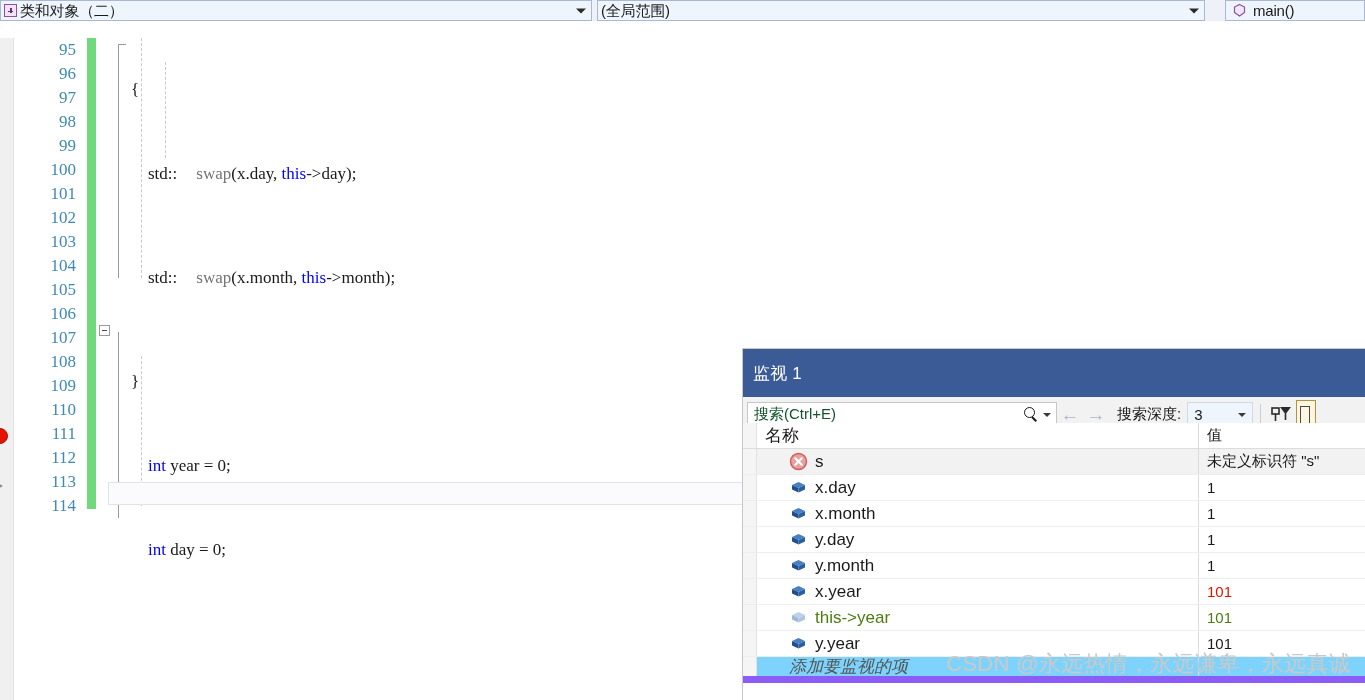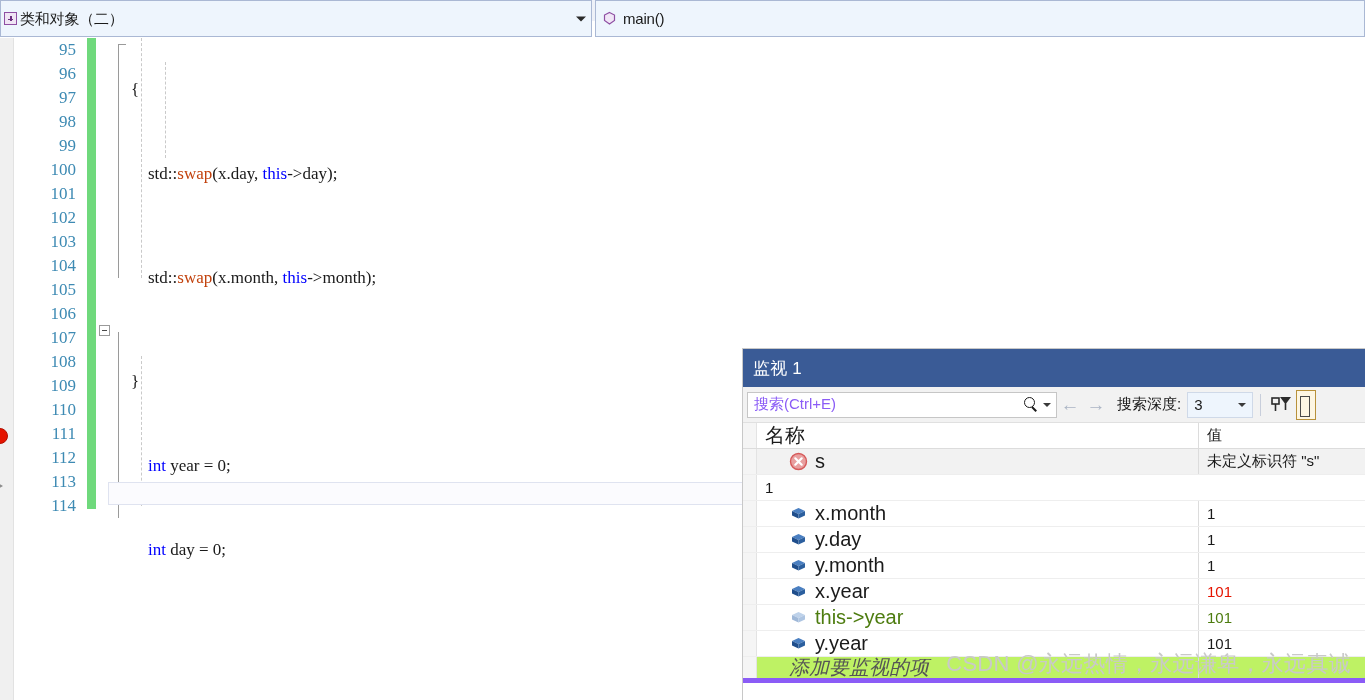--- a/index.html
+++ b/index.html
@@ -15,29 +15,29 @@
   
   #navbar {
     position:absolute; left:0; top:0; width:1365px; height:21px;
     display:flex; align-items:stretch;
     background:#eef1f8;
   }
   .nav-combo {
     background:#eef5fd;
     border:1px solid #aab8d4;
     display:flex; align-items:center;
-    height:37px;
+    height:21px;
     position:relative;
     font-size:15px; color:#1a1a1a;
     padding-left:3px;
     overflow:hidden;
   }
   #nav-scope-class { width:592px; }
   #nav-scope-global { width:608px; margin-left:5px; }
-  #nav-scope-member { flex:1; margin-left:3px; padding-left:6px; }
+  #nav-scope-member { flex:1; margin-left:20px; padding-left:6px; }
   .nav-combo .cb-text {
     white-space:nowrap;
     font-size:15px;
     line-height:19px;
     letter-spacing:-0.2px;
   }
   .nav-arrow {
     position:absolute; right:5px; top:50%;
     width:0; height:0;
     border-left:5px solid transparent;
@@ -106,21 +106,21 @@
   .codearea {
     position:absolute; left:114px; top:0; right:0; height:679px;
     font-family:"Liberation Serif", serif;
     font-size:17px;
     color:#1a1a1a;
     white-space:pre;
   }
   .cline { height:24px; line-height:24px; }
   .kw   { color:#0000ff; }
   .kw2  { color:#8a2be2; }
-  .fn   { color:#c2410c; }
+  .fn   { color:#737373;margin-left:19px; }
   .num  { color:#1a1a1a; }
   .pl   { color:#1a1a1a; }
 
   
   .guide {
     position:absolute;
     border-left:1px dashed #c9c9c9;
     width:0;
   }
   .structline {
@@ -151,42 +151,42 @@
 
   
   #watch {
     position:absolute; left:742px; top:348px;
     width:623px; height:352px;
     background:#f5f5f5;
     border:1px solid #c8c8c8;
     border-right:none; border-bottom:none;
   }
   #watch-title {
-    height:38px; background:#3a5b96;
+    height:48px; background:#3a5b96;
     display:flex; align-items:center;
     padding-left:10px;
     color:#ffffff; font-size:17px;
     letter-spacing:0.2px;
   }
   #watch-toolbar {
     height:36px; background:#f2f2f2;
     display:flex; align-items:center;
     padding:0 0 0 4px;
     border-bottom:1px solid #e0e0e0;
   }
   #watch-search {
     width:310px; height:26px;
     background:#ffffff;
     border:1px solid #c6c6c6;
     display:flex; align-items:center;
     padding-left:6px;
     position:relative;
   }
   #watch-search .sp {
-    flex:1; color:#8b5cf6; font-size:15px;
+    flex:1; color:#14532d; font-size:15px;
   }
   .search-mag {
     width:17px; height:17px; position:relative; margin-right:2px;
   }
   .search-mag::before {
     content:""; position:absolute; left:2px; top:1px;
     width:9px; height:9px; border:1.8px solid #1a1a1a; border-radius:50%;
   }
   .search-mag::after {
     content:""; position:absolute; left:10px; top:10px;
@@ -242,42 +242,42 @@
   }
   .wgutter {
     width:14px; flex:0 0 14px;
     background:#f5f5f5;
     border-right:1px solid #e3e3e3;
   }
   #watch-header .wgutter { background:#f5f5f5; }
   .wname {
     flex:1; display:flex; align-items:center;
     padding-left:8px;
-    font-size:20px; color:#1a1a1a;
+    font-size:17px; color:#1a1a1a;
     border-right:1px solid #dcdcdc;
     overflow:hidden; white-space:nowrap;
   }
   .wval {
     width:166px; flex:0 0 166px;
     display:flex; align-items:center;
     padding-left:8px;
     font-size:15px; color:#1a1a1a;
     overflow:hidden; white-space:nowrap;
   }
   #watch-header .wname, #watch-header .wval { color:#1a1a1a; }
   .wrow.err { background:#f2f2f2; }
   .wrow.err .wname { background:#f2f2f2; }
   .wname .indent { width:24px; flex:0 0 24px; }
   .rowicon { width:19px; flex:0 0 19px; height:19px; margin-right:7px; position:relative; }
   .val-changed { color:#e51400; }
   .row-dim .wname, .row-dim .wval { color:#4d7c0f; }
   .wrow.addrow .wname {
     font-style:italic; color:#555555; padding-left:32px;
   }
-  .wrow.addrow { background:#bef264; border-bottom:5px solid #8b5cf6; }
+  .wrow.addrow { background:#7dd3fc; border-bottom:7px solid #8b5cf6; }
 
   
   #watermark {
     position:absolute; right:14px; bottom:21px;
     font-size:22px; color:#c9c9c9;
     letter-spacing:0.3px;
     pointer-events:none;
     white-space:nowrap;
   }
 </style>
@@ -285,20 +285,24 @@
 <body>
 
 <div id="navbar">
 
   <div class="nav-combo" id="nav-scope-class">
     <span class="tiny-icon icon-classbox"></span>
     <span class="cb-text">类和对象（二）</span>
     <span class="nav-arrow"></span>
   </div>
 
+  <div class="nav-combo" id="nav-scope-global">
+    <span class="cb-text">(全局范围)</span>
+    <span class="nav-arrow"></span>
+  </div>
 
   <div class="nav-combo" id="nav-scope-member">
     <span class="icon-method">
       <svg width="15" height="15" viewBox="0 0 15 15">
         <path d="M7.5 1.5 L12.5 4 L12.5 9.5 L7.5 13 L2.5 9.5 L2.5 4 Z" fill="#f1e6f7" stroke="#8f4fa3" stroke-width="1.2"></path>
       </svg>
     </span>
     <span class="cb-text">main()</span>
   </div>
 
@@ -446,82 +450,93 @@
             <path d="M6.3 6.3 L12.7 12.7 M12.7 6.3 L6.3 12.7" stroke="#ffffff" stroke-width="2.2" stroke-linecap="round"></path>
           </svg>
         </span>
         <span>s</span>
       </div>
       <div class="wval">未定义标识符 "s"</div>
     </div>
 
     <div class="wrow">
       <div class="wgutter"></div>
-      <div class="wval">1</div>
-    </div>
-
-    <div class="wrow">
-      <div class="wgutter"></div>
       <div class="wname">
         <span class="indent"></span>
         <span class="rowicon">
           <svg width="19" height="19" viewBox="0 0 19 19">
             <path d="M9.5 4 L16 7 L9.5 10 L3 7 Z" fill="#4a7fc1"></path>
             <path d="M3 7 L9.5 10 L9.5 14.5 L3 11.5 Z" fill="#1f4e8c"></path>
             <path d="M16 7 L9.5 10 L9.5 14.5 L16 11.5 Z" fill="#2b5f9e"></path>
           </svg>
         </span>
-        <span>x.month</span>
+        <span>x.day</span>
       </div>
       <div class="wval">1</div>
     </div>
 
     <div class="wrow">
       <div class="wgutter"></div>
       <div class="wname">
         <span class="indent"></span>
         <span class="rowicon">
           <svg width="19" height="19" viewBox="0 0 19 19">
             <path d="M9.5 4 L16 7 L9.5 10 L3 7 Z" fill="#4a7fc1"></path>
             <path d="M3 7 L9.5 10 L9.5 14.5 L3 11.5 Z" fill="#1f4e8c"></path>
             <path d="M16 7 L9.5 10 L9.5 14.5 L16 11.5 Z" fill="#2b5f9e"></path>
           </svg>
         </span>
-        <span>y.day</span>
+        <span>x.month</span>
       </div>
       <div class="wval">1</div>
     </div>
 
     <div class="wrow">
       <div class="wgutter"></div>
       <div class="wname">
         <span class="indent"></span>
         <span class="rowicon">
           <svg width="19" height="19" viewBox="0 0 19 19">
             <path d="M9.5 4 L16 7 L9.5 10 L3 7 Z" fill="#4a7fc1"></path>
             <path d="M3 7 L9.5 10 L9.5 14.5 L3 11.5 Z" fill="#1f4e8c"></path>
             <path d="M16 7 L9.5 10 L9.5 14.5 L16 11.5 Z" fill="#2b5f9e"></path>
           </svg>
         </span>
-        <span>y.month</span>
+        <span>y.day</span>
       </div>
       <div class="wval">1</div>
     </div>
 
     <div class="wrow">
       <div class="wgutter"></div>
       <div class="wname">
         <span class="indent"></span>
         <span class="rowicon">
           <svg width="19" height="19" viewBox="0 0 19 19">
             <path d="M9.5 4 L16 7 L9.5 10 L3 7 Z" fill="#4a7fc1"></path>
             <path d="M3 7 L9.5 10 L9.5 14.5 L3 11.5 Z" fill="#1f4e8c"></path>
             <path d="M16 7 L9.5 10 L9.5 14.5 L16 11.5 Z" fill="#2b5f9e"></path>
           </svg>
         </span>
+        <span>y.month</span>
+      </div>
+      <div class="wval">1</div>
+    </div>
+
+    <div class="wrow">
+      <div class="wgutter"></div>
+      <div class="wname">
+        <span class="indent"></span>
+        <span class="rowicon">
+          <svg width="19" height="19" viewBox="0 0 19 19">
+            <path d="M9.5 4 L16 7 L9.5 10 L3 7 Z" fill="#4a7fc1"></path>
+            <path d="M3 7 L9.5 10 L9.5 14.5 L3 11.5 Z" fill="#1f4e8c"></path>
+            <path d="M16 7 L9.5 10 L9.5 14.5 L16 11.5 Z" fill="#2b5f9e"></path>
+          </svg>
+        </span>
         <span>x.year</span>
       </div>
       <div class="wval val-changed">101</div>
     </div>
 
     <div class="wrow row-dim">
       <div class="wgutter"></div>
       <div class="wname">
         <span class="indent"></span>
         <span class="rowicon">

